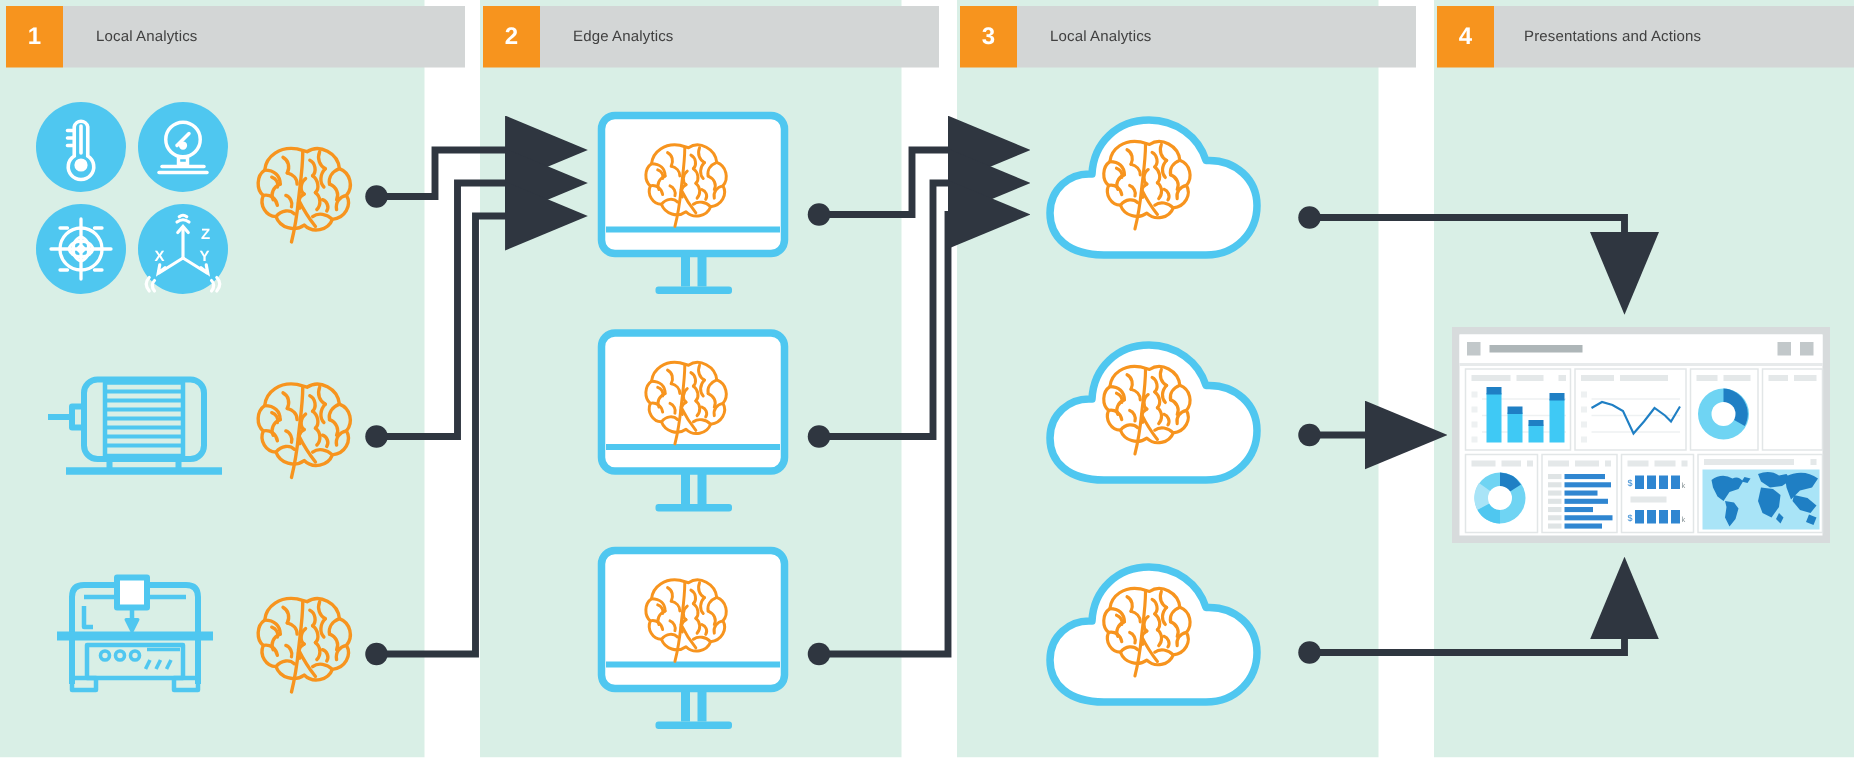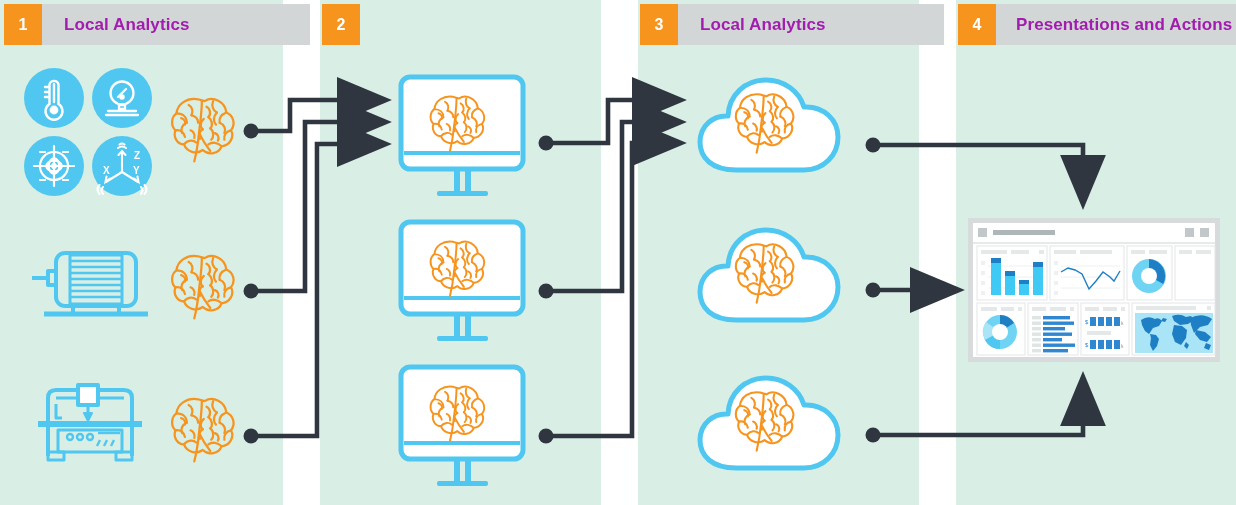--- a/index.html
+++ b/index.html
@@ -10,22 +10,22 @@
   .band{position:absolute;top:0;height:505px;background:#d9efe6;}
   .band.b1{left:0;width:283px;}
   .band.b2{left:320px;width:281px;}
   .band.b3{left:638px;width:281px;}
   .band.b4{left:956px;width:280px;}
 
   
   .hdr{position:absolute;top:4px;height:41px;display:flex;align-items:stretch;}
   .hdr .num{width:38px;background:#f7941e;color:#fff;display:flex;
             align-items:center;justify-content:center;font-size:16px;font-weight:bold;}
-  .hdr .ttl{background:#d3d6d6;color:#a21caf;display:flex;align-items:center;
-            padding-left:22px;font-size:17px;font-weight:bold;letter-spacing:.1px;}
+  .hdr .ttl{background:#d3d6d6;color:#404040;display:flex;align-items:center;
+            padding-left:22px;font-size:10px;font-weight:normal;letter-spacing:.1px;}
   .hdr.h1{left:4px;}  .hdr.h1 .ttl{width:246px;}
   .hdr.h2{left:322px;} .hdr.h2 .ttl{width:244px;}
   .hdr.h3{left:640px;} .hdr.h3 .ttl{width:244px;}
   .hdr.h4{left:958px;} .hdr.h4 .ttl{width:240px;padding-left:20px;}
 
   
   .layer{position:absolute;left:0;top:0;width:1236px;height:505px;overflow:visible;}
 </style>
 </head>
 <body>
@@ -34,20 +34,21 @@
 <div class="band b2"></div>
 <div class="band b3"></div>
 <div class="band b4"></div>
 
 <div class="hdr h1">
   <div class="num">1</div>
   <div class="ttl">Local Analytics</div>
 </div>
 <div class="hdr h2">
   <div class="num">2</div>
+  <div class="ttl">Edge Analytics</div>
 </div>
 <div class="hdr h3">
   <div class="num">3</div>
   <div class="ttl">Local Analytics</div>
 </div>
 <div class="hdr h4">
   <div class="num">4</div>
   <div class="ttl">Presentations and Actions</div>
 </div>
 

